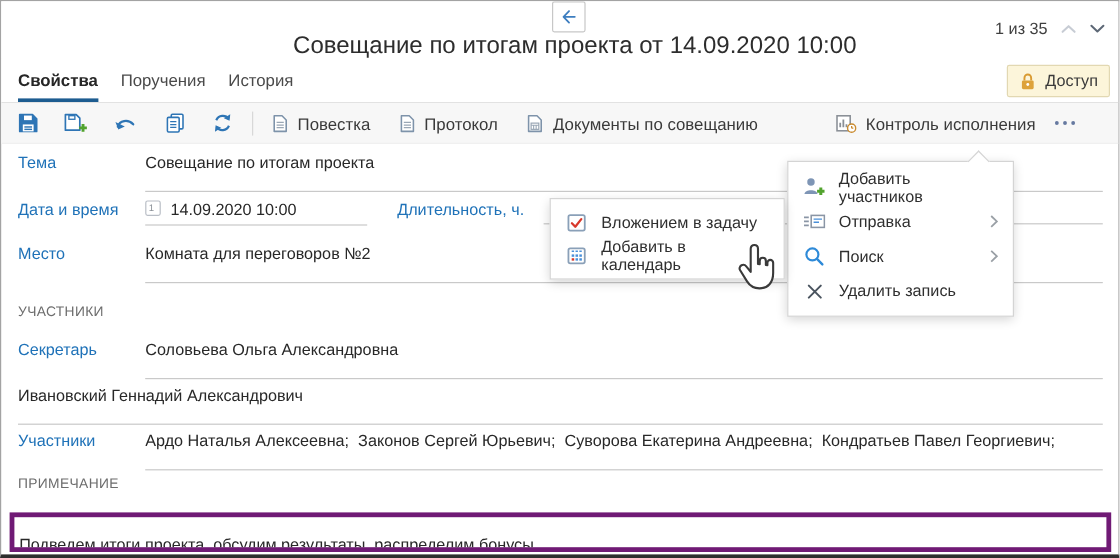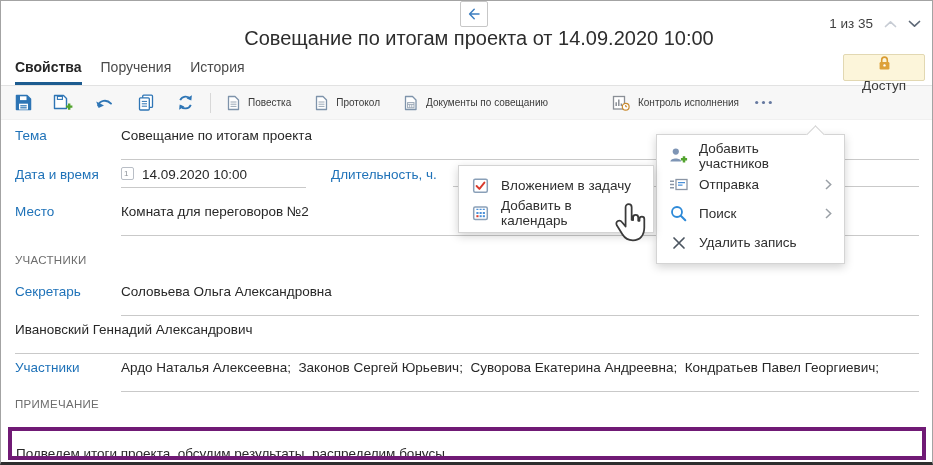--- a/index.html
+++ b/index.html
@@ -15,26 +15,26 @@
   .title { margin-left:11px; font-size:20px; color:#2d2d2d; white-space:nowrap; }
   .star { margin-left:12px; font-size:17px; color:#a6a6a6; line-height:1; }
   .pager { position:absolute; right:11px; top:15px; display:flex; align-items:center; gap:11px; }
   .pager-text { font-size:13.5px; color:#3f3f3f; }
   .pager-btn { background:none; border:none; padding:0; cursor:pointer; display:flex; align-items:center; }
   
   .tabsbar { position:absolute; top:48px; left:0; right:0; height:37px; border-bottom:1px solid #e2e2e2; display:flex; padding-left:14px; gap:19px; background:#fff; }
   .tab { position:relative; padding-top:10px; font-size:14px; color:#4a4a4a; cursor:pointer; }
   .tab.active { color:#262626; font-weight:bold; }
   .tab-underline { position:absolute; left:0; right:0; bottom:0; height:3px; background:#1d5c90; }
-  .access-btn { position:absolute; right:7px; top:53px; height:27px; background:#fcf5da; border:1px solid #e2d8b2; border-radius:2px; display:flex; align-items:center; gap:7px; padding:0 18px; font-size:13.5px; color:#3a3a3a; cursor:pointer; z-index:2;flex-direction:column; }
+  .access-btn { position:absolute; right:7px; top:53px; height:27px; background:#fcf5da; border:1px solid #e2d8b2; border-radius:2px; display:flex; align-items:center; gap:7px; padding:0 9px; font-size:13.5px; color:#3a3a3a; cursor:pointer; z-index:2; }
   
   .toolbar { position:absolute; top:85px; left:0; right:0; height:34px; background:#f7f7f7; border-bottom:1px solid #f0f0f0; display:flex; align-items:center; padding-left:14px; }
   .tb-ic { background:none; border:none; padding:0; cursor:pointer; display:flex; align-items:center; }
   .tb-sep { width:1px; height:20px; background:#d8d8d8; margin:0 16px 0 0; }
-  .tb-btn { background:none; border:none; display:flex; align-items:center; gap:8px; font-family:inherit; font-size:10px; color:#3a3a3a; cursor:pointer; white-space:nowrap; }
+  .tb-btn { background:none; border:none; display:flex; align-items:center; gap:8px; font-family:inherit; font-size:14px; color:#3a3a3a; cursor:pointer; white-space:nowrap; }
   
   .frow { position:absolute; left:14px; right:13px; display:flex; align-items:flex-start; }
   .flabel { width:106px; flex:0 0 106px; font-size:13.5px; color:#1f72b8; line-height:17px; }
   .fvalue { flex:1; font-size:13.5px; color:#282828; line-height:17px; border-bottom:1px solid #c9c9c9; padding-bottom:15px; white-space:nowrap; overflow:hidden; }
   .row-topic { top:126px; }
   .row-date  { top:165px; }
   .row-place { top:202px; }
   .row-secretary { top:282px; }
   .row-chairman  { top:320px; }
   .row-members   { top:358px; }

